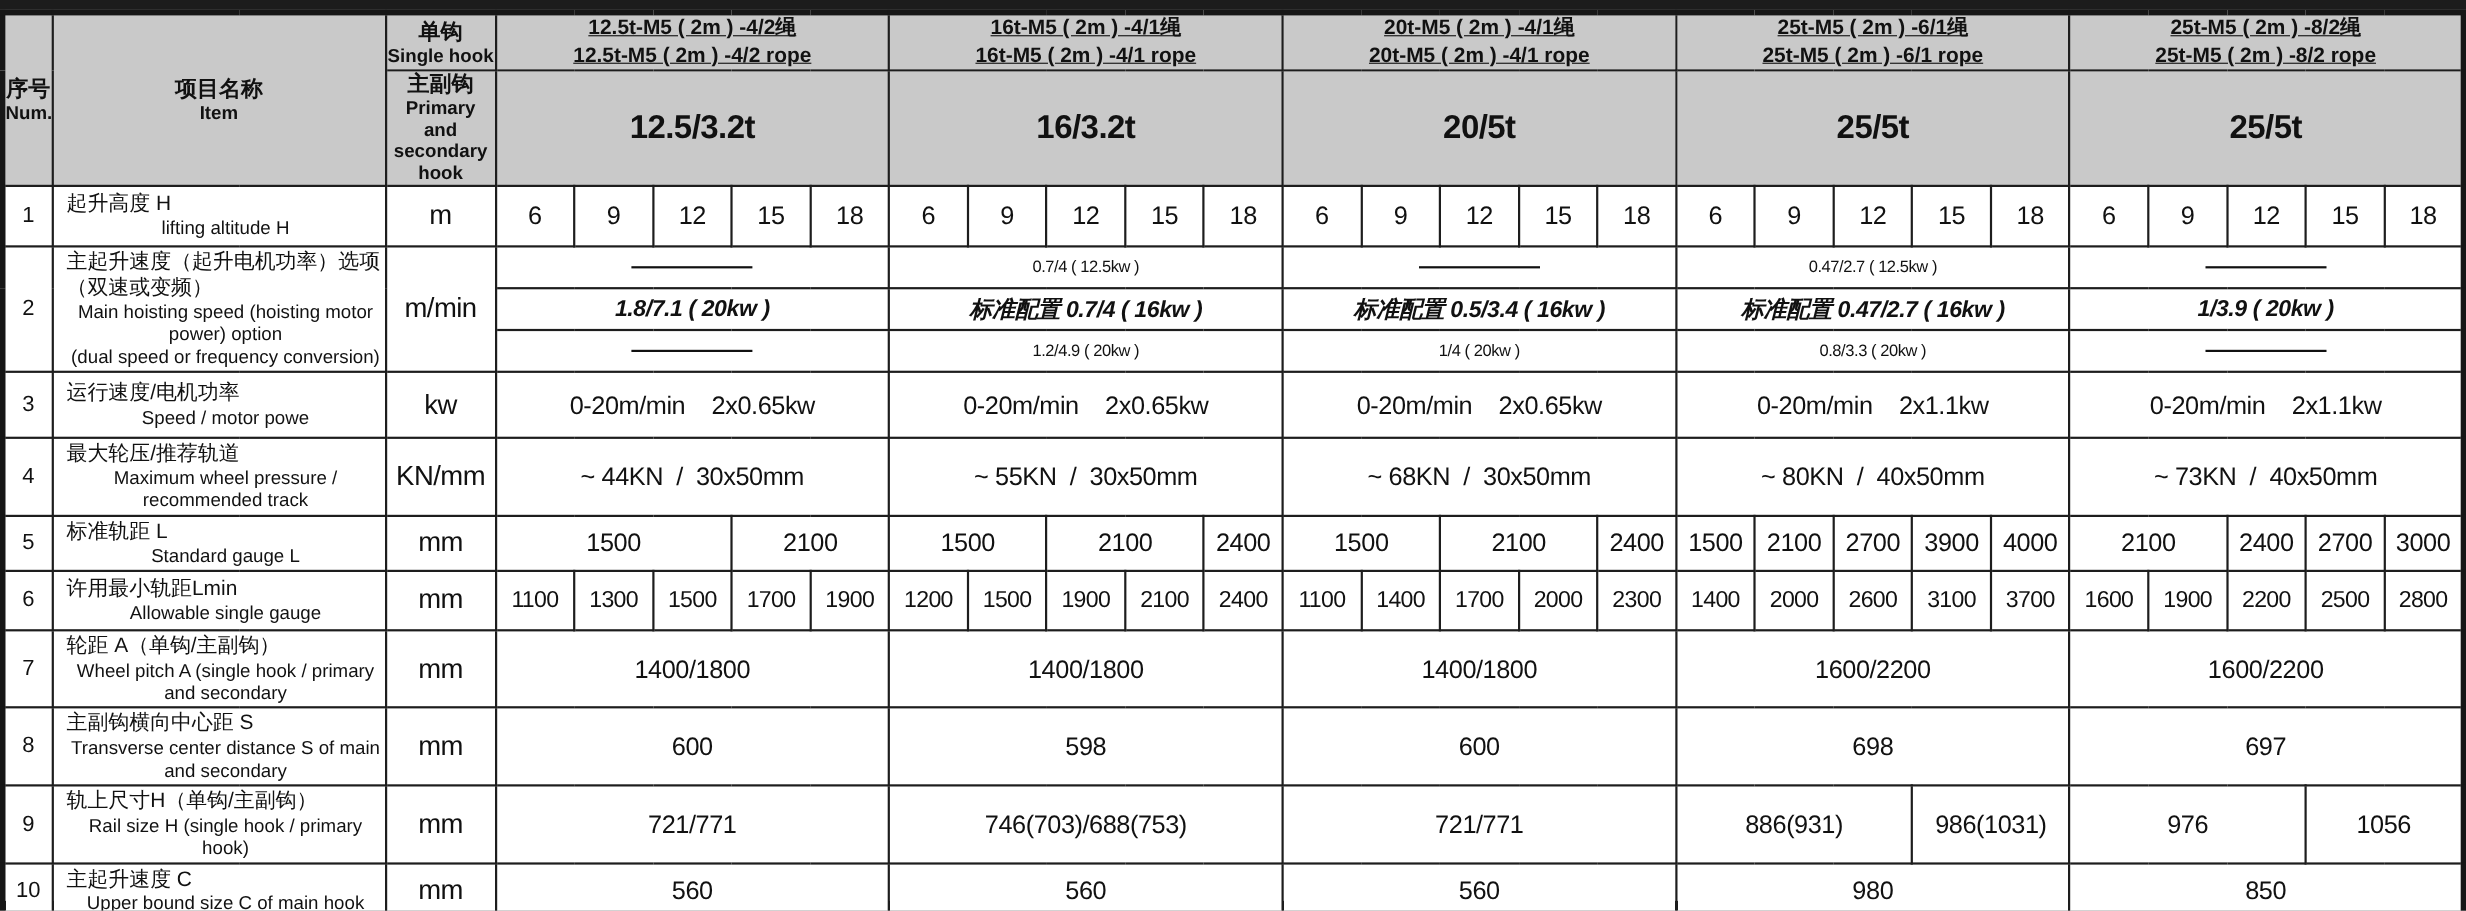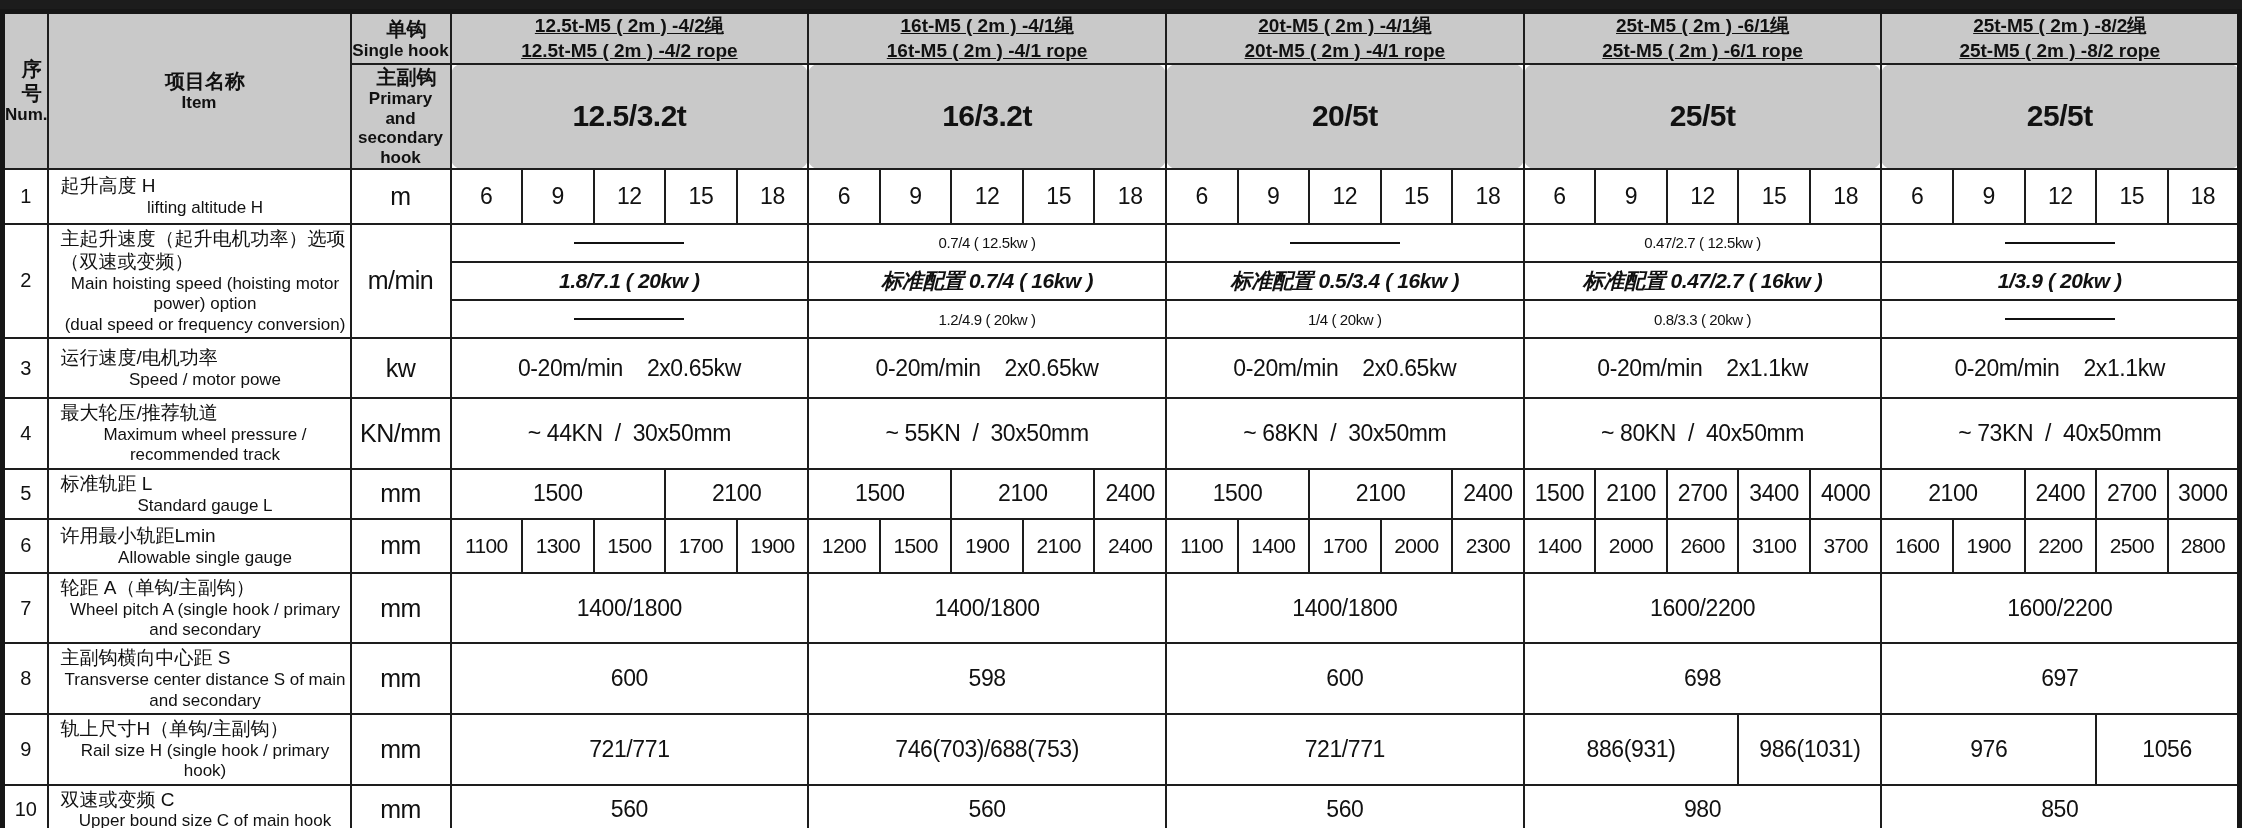--- a/index.html
+++ b/index.html
@@ -6,24 +6,24 @@
   .frame{position:relative;width:2242px;height:828px;background:#fff;
          font-family:"Liberation Sans",sans-serif;color:#111;overflow:hidden;}
   .edge-bar{position:absolute;left:0;width:2242px;height:9px;background:#1c1c1c;}
   .edge-bar.top{top:0;} .edge-bar.bottom{bottom:0;}
   table.spec{position:absolute;top:9px;left:0;width:2242px;height:810px;
              border-collapse:collapse;table-layout:fixed;border:5px solid #161616;}
   th,td{border:2px solid #1d1d1d;padding:0;text-align:center;vertical-align:middle;overflow:hidden;}
   thead th{background:#c9c9c9;}
   thead tr:nth-child(1){height:50px;}
   thead tr:nth-child(2){height:74px;}
-  .hz{font-size:20px;font-weight:bold;line-height:1.2;padding-left:12px;}
+  .hz{font-size:20px;font-weight:bold;line-height:1.2;}
   .he{font-size:17px;font-weight:bold;line-height:1.15;}
   .gm{font-size:19px;font-weight:bold;line-height:1.3;text-decoration:underline;}
-  .gcap{font-size:30px;font-weight:bold;letter-spacing:-0.5px;border-radius:11px;}
+  .gcap{font-size:30px;font-weight:bold;letter-spacing:-0.5px;}
   tbody td{background:#fff;}
   tbody tr:nth-child(1){height:55px;}
   tbody tr:nth-child(2),tbody tr:nth-child(3),tbody tr:nth-child(4){height:31px;}
   tbody tr:nth-child(5),tbody tr:nth-child(6){height:60px;}
   tbody tr:nth-child(7){height:46px;}
   tbody tr:nth-child(8){height:54px;}
   tbody tr:nth-child(9),tbody tr:nth-child(10){height:55px;}
   tbody tr:nth-child(11){height:52px;}
   tbody tr:nth-child(12){height:41px;}
   tbody tr:nth-child(13),tbody tr:nth-child(14){height:54px;}
@@ -200,21 +200,21 @@
           <td class="v" colspan="2">2100</td>
           <td class="v" colspan="2">1500</td>
           <td class="v" colspan="2">2100</td>
           <td class="v" colspan="1">2400</td>
           <td class="v" colspan="2">1500</td>
           <td class="v" colspan="2">2100</td>
           <td class="v" colspan="1">2400</td>
           <td class="v" colspan="1">1500</td>
           <td class="v" colspan="1">2100</td>
           <td class="v" colspan="1">2700</td>
-          <td class="v" colspan="1">3400</td>
+          <td class="v" colspan="1">3900</td>
           <td class="v" colspan="1">4000</td>
           <td class="v" colspan="2">2100</td>
           <td class="v" colspan="1">2400</td>
           <td class="v" colspan="1">2700</td>
           <td class="v" colspan="1">3000</td>
         </tr>
         <tr>
           <td class="numc" rowspan="1">6</td>
           <td class="lbl" colspan="2" rowspan="1">
             <div class="zh">许用最小轨距Lmin</div>
@@ -284,21 +284,21 @@
           <td class="v" colspan="5">746(703)/688(753)</td>
           <td class="v" colspan="5">721/771</td>
           <td class="v" colspan="3">886(931)</td>
           <td class="v" colspan="2">986(1031)</td>
           <td class="v" colspan="3">976</td>
           <td class="v" colspan="2">1056</td>
         </tr>
         <tr>
           <td class="numc" rowspan="1">10</td>
           <td class="lbl" colspan="2" rowspan="1">
-            <div class="zh">双速或变频 C</div>
+            <div class="zh">主起升速度 C</div>
             <div class="en">Upper bound size C of main hook</div>
           </td>
           <td class="unitc" rowspan="1">mm</td>
           <td class="v" colspan="5">560</td>
           <td class="v" colspan="5">560</td>
           <td class="v" colspan="5">560</td>
           <td class="v" colspan="5">980</td>
           <td class="v" colspan="5">850</td>
         </tr>
       </tbody>

